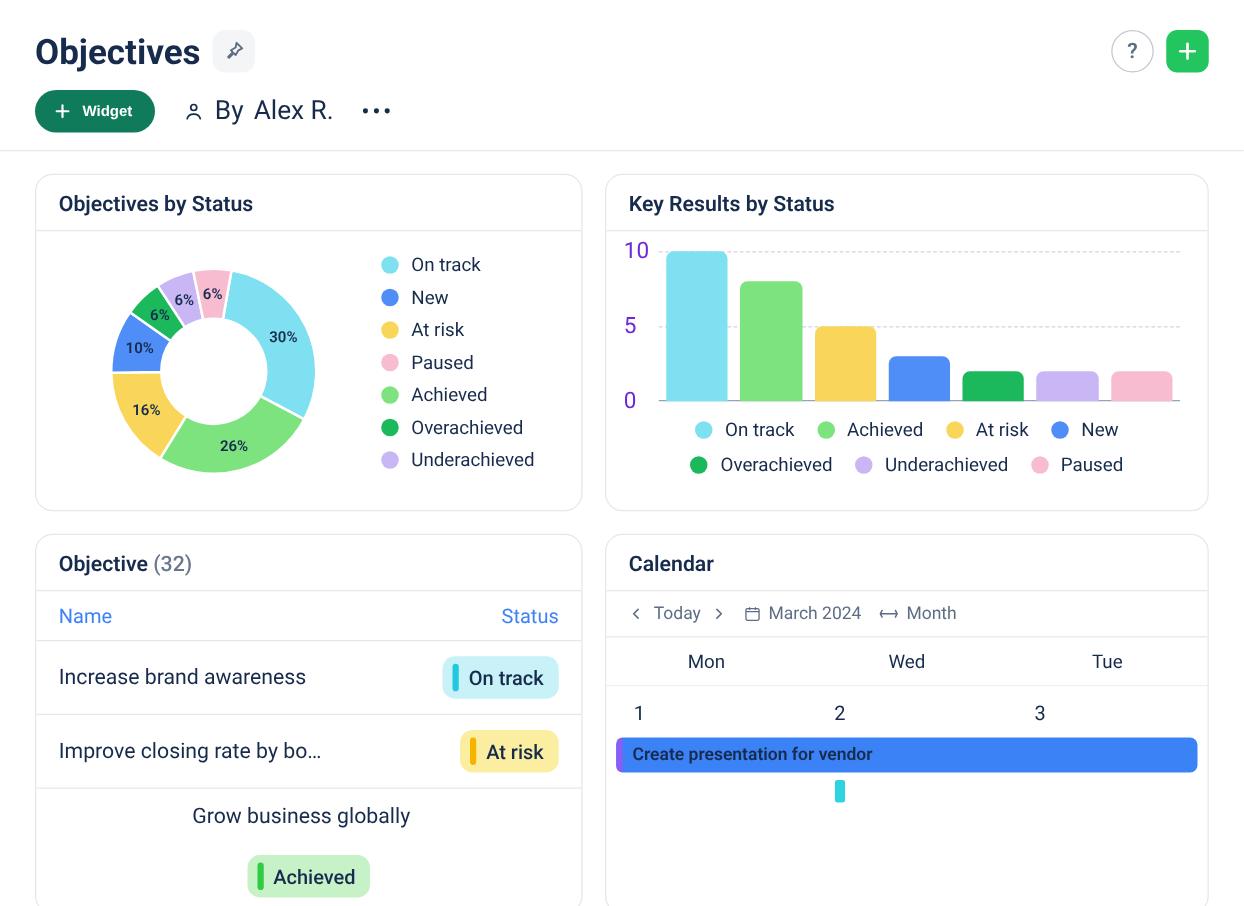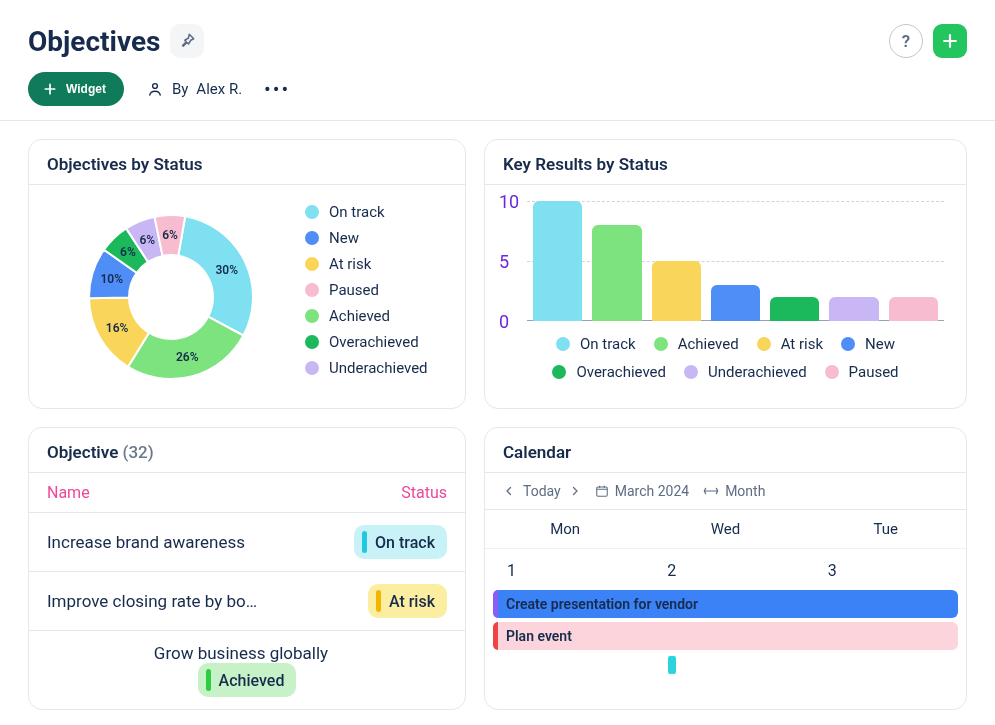--- a/index.html
+++ b/index.html
@@ -6,21 +6,21 @@
 body { font-family: -apple-system, BlinkMacSystemFont, "Segoe UI", Roboto, Helvetica, Arial, sans-serif; background: #fff; color: #172b4d; width: 995px; height: 725px; overflow: hidden; }
 .page { padding: 24px 28px 0 28px; }
 .header { display: flex; align-items: center; gap: 10px; }
 .title { font-size: 28px; font-weight: 700; }
 .pin-btn { width: 34px; height: 34px; border-radius: 10px; background: #f4f5f7; display: flex; align-items: center; justify-content: center; cursor: pointer; }
 .header-spacer { flex: 1; }
 .help-btn { width: 34px; height: 34px; border-radius: 50%; border: 1.5px solid #c1c7d0; display: flex; align-items: center; justify-content: center; color: #5e6c84; cursor: pointer; font-size: 17px; font-weight: 600; }
 .add-btn { width: 34px; height: 34px; border-radius: 9px; background: #22c55e; display: flex; align-items: center; justify-content: center; cursor: pointer; }
 .toolbar { display: flex; align-items: center; gap: 22px; margin-top: 14px; padding-bottom: 14px; }
 .widget-btn { background: #0f7b5a; color: #fff; border: none; border-radius: 22px; padding: 9px 18px 9px 14px; font-size: 12px; font-weight: 600; display: flex; align-items: center; gap: 8px; cursor: pointer; }
-.by-user { display: flex; align-items: center; gap: 8px; color: #172b4d; font-size: 15px; cursor: pointer; }
+.by-user { display: flex; align-items: center; gap: 8px; color: #172b4d; font-size: 21px; cursor: pointer; }
 .dots { letter-spacing: 2px; font-size: 20px; cursor: pointer; color: #172b4d; }
 .divider { height: 1px; background: #e5e7eb; margin: 0 -28px 18px -28px; }
 .grid { display: grid; grid-template-columns: 438px 1fr; gap: 18px; margin-top: 12px; }
 .card { border: 1.5px solid #e5e7eb; border-radius: 14px; overflow: hidden; background: #fff; }
 .card-header { padding: 14px 18px 10px 18px; font-size: 17px; font-weight: 600; border-bottom: 1.5px solid #e5e7eb; }
 .card-body { padding: 12px 14px 16px 14px; }
 
 
 .donut-wrap { display: flex; gap: 12px; align-items: flex-start; }
 .donut-svg { flex: 0 0 auto; }
@@ -34,23 +34,23 @@
 .bar-area { position: relative; height: 120px; margin-left: 28px; margin-right: 8px; }
 .bar-grid { position: absolute; left: 0; right: 0; border-top: 1px dashed #d0d5dd; }
 .bar-ylabel { position: absolute; left: -28px; font-size: 18px; color: #6d28d9; transform: translateY(-50%); }
 .axis-line { position: absolute; left: 0; right: 0; bottom: 0; height: 1px; background: #94a3b8; }
 .bars { position: absolute; left: 0; right: 0; bottom: 0; top: 0; display: flex; align-items: flex-end; gap: 10px; padding: 0 6px; }
 .bar { flex: 1; border-radius: 6px 6px 0 0; }
 .bar-legend { display: flex; flex-wrap: wrap; gap: 10px 18px; justify-content: center; margin-top: 14px; }
 
 
 .tbl-card .card-body { padding: 0; }
-.tbl-head { display: flex; padding: 10px 18px; color: #ec4899; font-size: 16px; border-bottom: 1px solid #e5e7eb; }
+.tbl-head { display: flex; padding: 10px 18px; color: #3b82f6; font-size: 16px; border-bottom: 1px solid #e5e7eb; }
 .tbl-head .c1 { flex: 1; }
-.tbl-row { display: flex; align-items: center; padding: 12px 18px; border-bottom: 1px solid #e5e7eb; font-size: 17px; }
+.tbl-row { display: flex; align-items: center; padding: 12px 18px; border-bottom: 1px solid #e5e7eb; font-size: 17px; gap: 21px; }
 .tbl-row:last-child { border-bottom: none; flex-direction: column; }
 .tbl-row .c1 { flex: 1; white-space: nowrap; overflow: hidden; text-overflow: ellipsis; padding-right: 12px; }
 .pill { display: inline-flex; align-items: center; gap: 8px; padding: 6px 12px 6px 8px; border-radius: 10px; font-size: 16px; font-weight: 500; }
 .pill-bar { width: 5px; height: 22px; border-radius: 3px; }
 .count-muted { color: #6b778c; font-weight: 500; }
 
 
 .cal-card .card-body { padding: 0; }
 .cal-tools { display: flex; align-items: center; gap: 14px; padding: 10px 18px; color: #5e6c84; font-size: 14px; border-bottom: 1px solid #e5e7eb; }
 .cal-nav { display: flex; align-items: center; gap: 8px; }
@@ -292,24 +292,20 @@
               <div>1</div>
               <div>2</div>
               <div>3</div>
             </div>
         </div>
         <div id="cal-events">
             <div class="event" style="background: #3b82f6;">
               <div class="stripe" style="background: rgb(139, 92, 246);"></div>
               <span>Create presentation for vendor</span>
             </div>
-            <div class="event" style="background: rgb(251, 213, 219);">
-              <div class="stripe" style="background: rgb(239, 68, 68);"></div>
-              <span>Plan event</span>
-            </div>
           </div>
         <div class="marker">
           <div id="cal-marker-bar" style="width: 8px; height: 100%; border-radius: 2px; margin-left: 38%; background: rgb(45, 212, 224);"></div>
         </div>
       </div>
     </div>
   </div>
 </div>
 
 </body></html>

